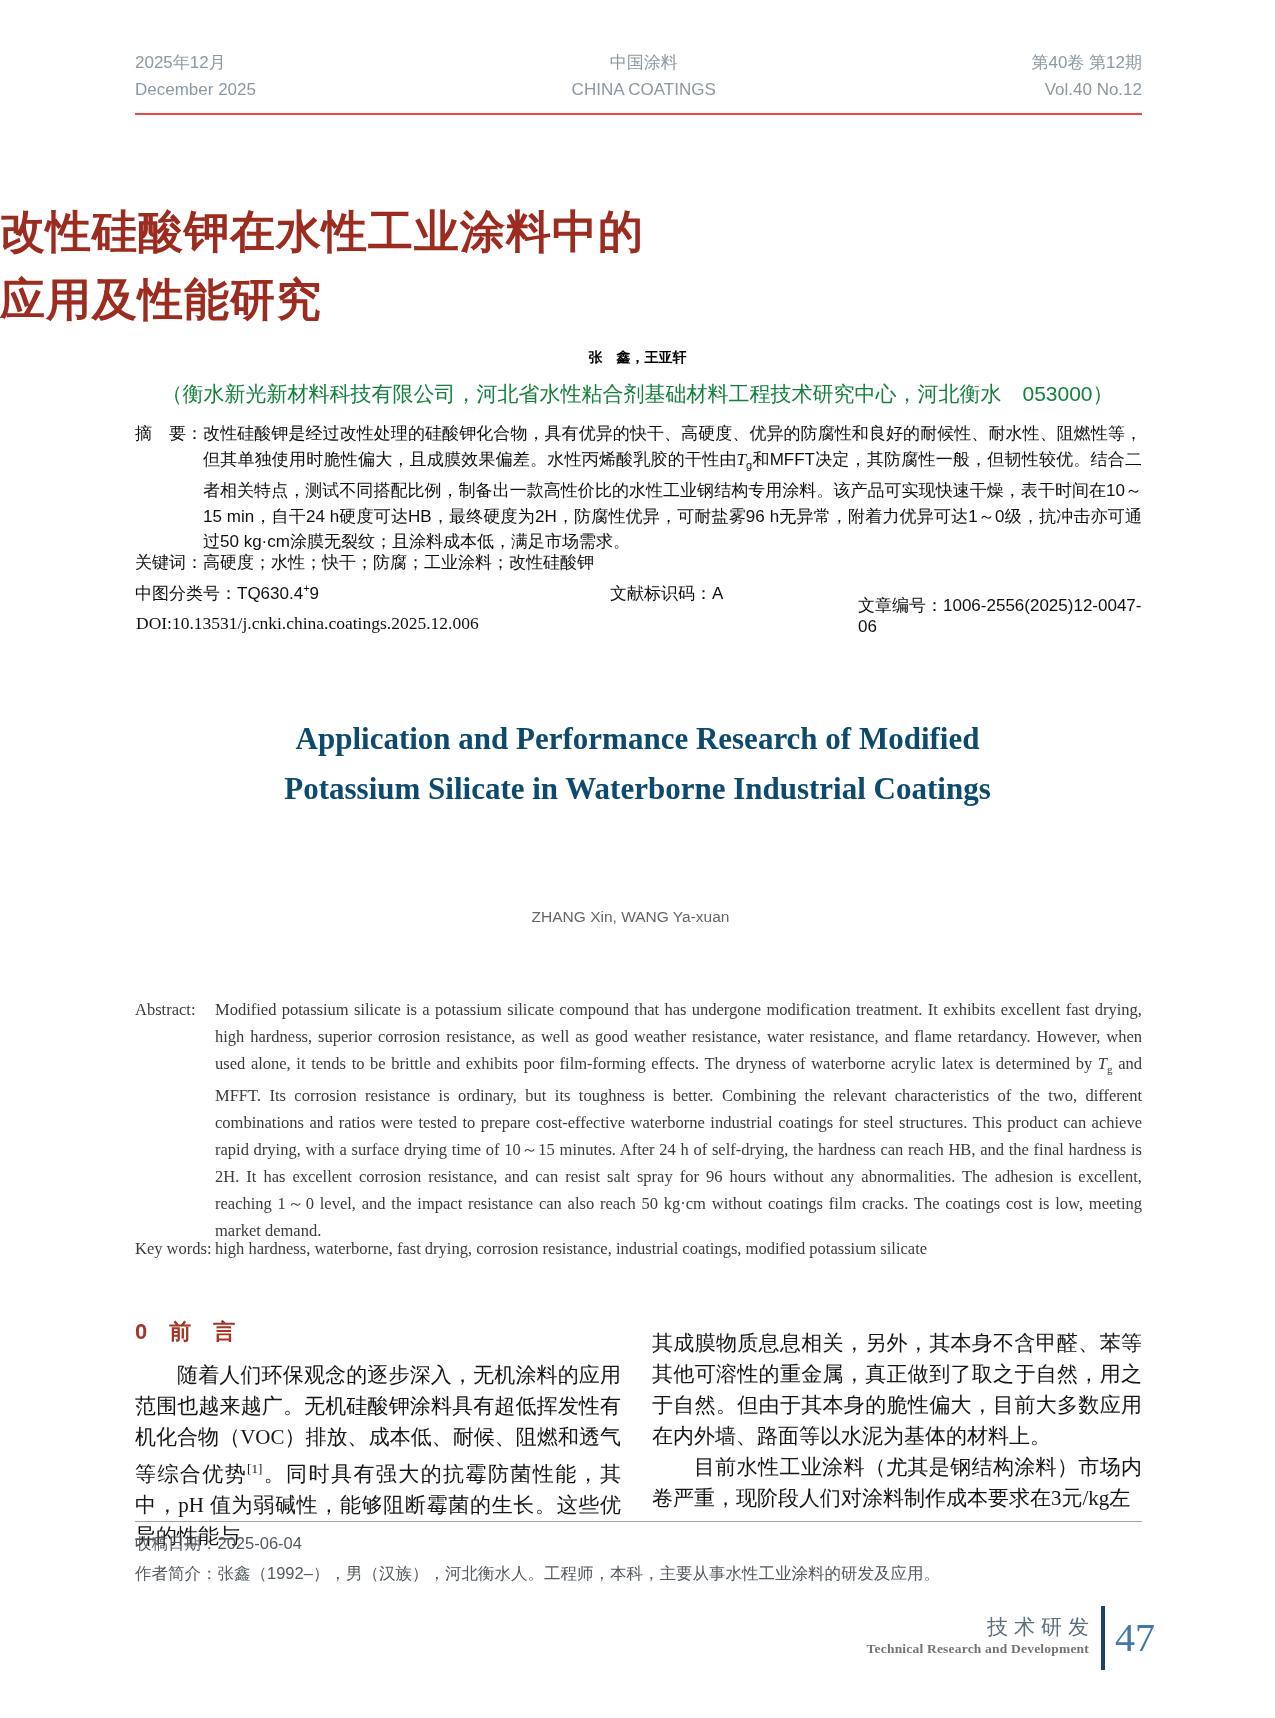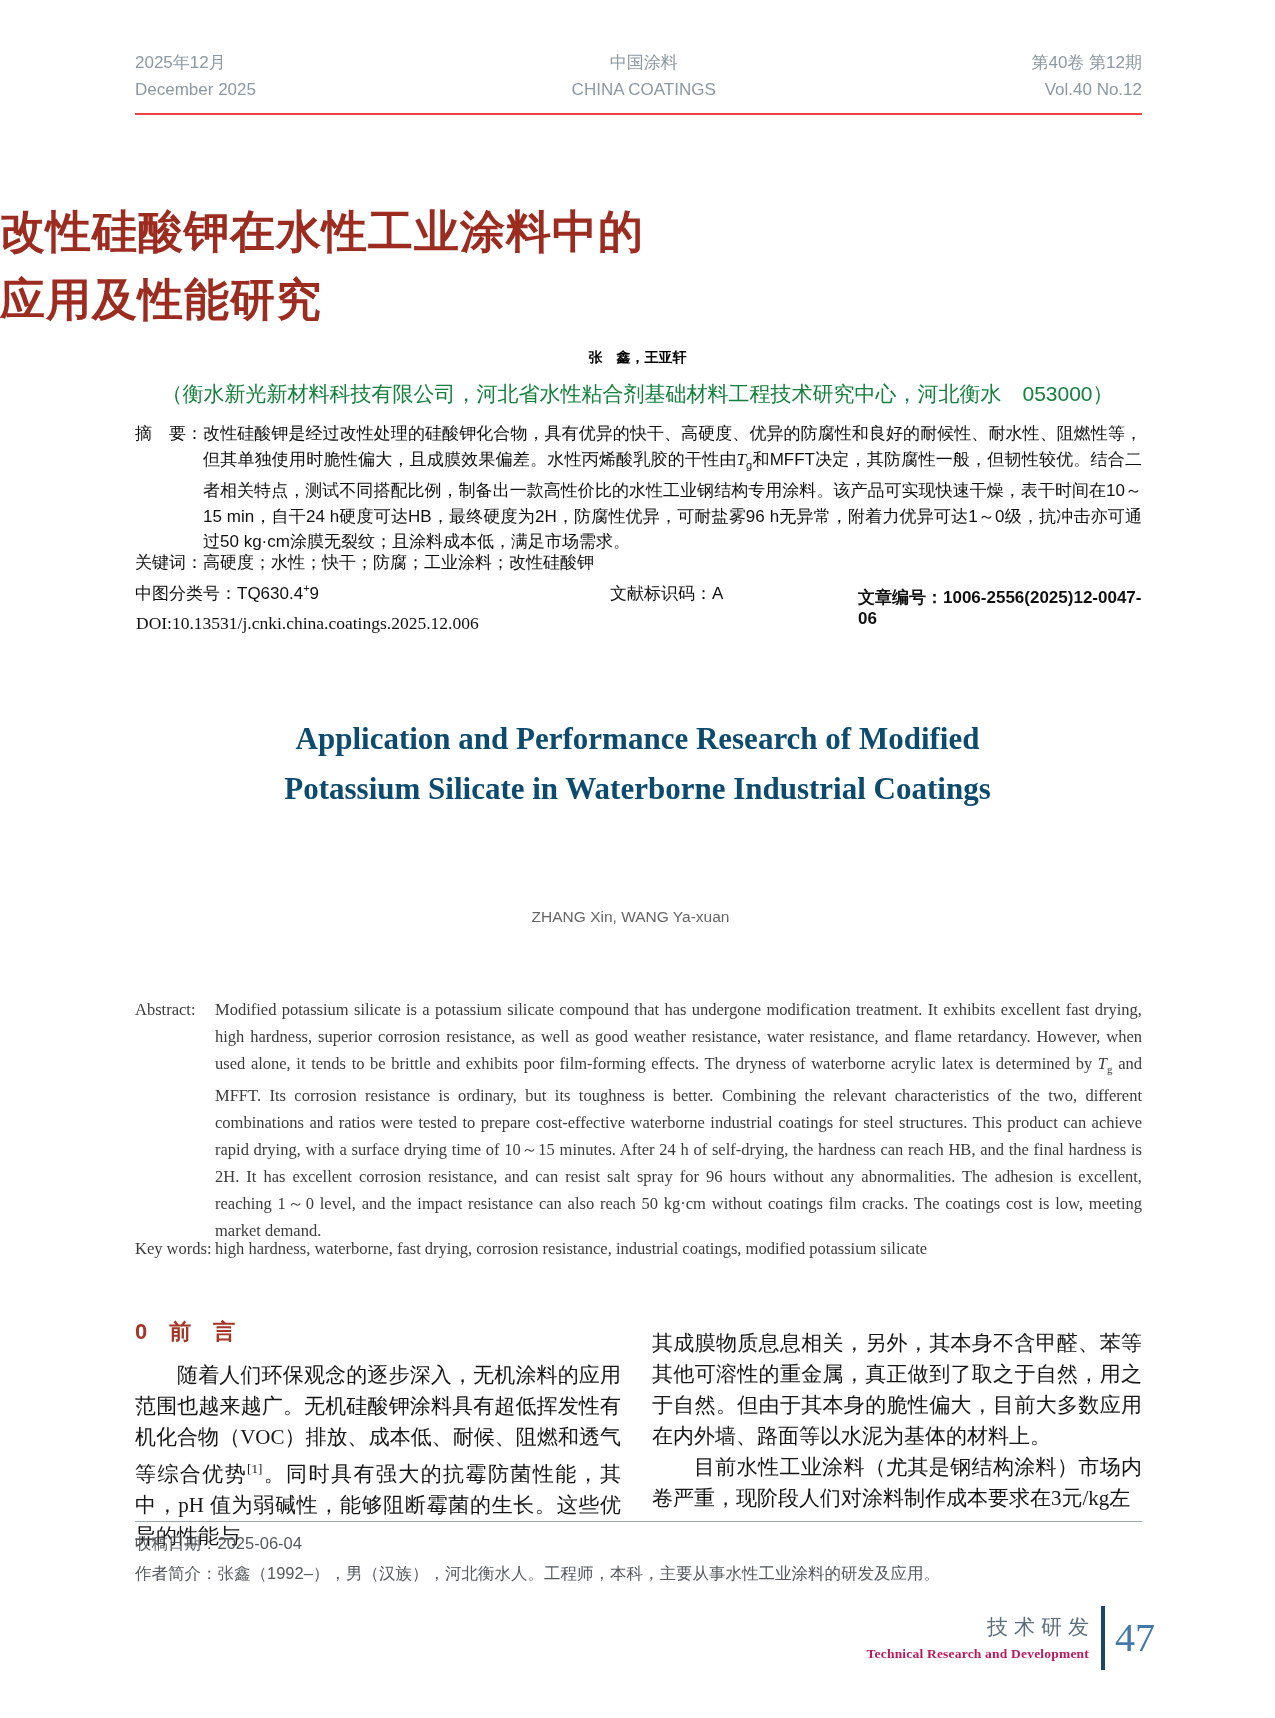--- a/index.html
+++ b/index.html
@@ -26,21 +26,21 @@
   
   .abstract-cn {
     position:absolute; left:135px; right:133px; top:421px;
     font-size:17px; line-height:25.5px; text-align:justify; color:#101010;
   }
   .hang-cn { padding-left:68px; margin:0; }
   .hang-cn .lbl { display:inline-block; width:68px; margin-left:-68px; }
   .keywords-cn { position:absolute; left:135px; right:133px; top:551px; font-size:17px; color:#101010; }
   .clc-row { position:absolute; left:135px; right:133px; top:582px; font-size:17px; color:#101010; height:26px; }
   .clc-row .s2 { position:absolute; left:475px; top:0; }
-  .clc-row .s3 { position:absolute; left:723px; top:4px;font-weight:bold; }
+  .clc-row .s3 { position:absolute; left:723px; top:12px; }
   .clc-row sup { font-size:11px; }
   .doi {
     position:absolute; left:136px; top:613px; color:#101010;
     font-family:"Liberation Serif","DejaVu Serif",serif; font-size:17.5px;
   }
   
   .en-title {
     position:absolute; left:0; right:0; top:714px; text-align:center;
     font-family:"Liberation Serif","DejaVu Serif",serif; font-weight:bold;
     font-size:31px; line-height:1.62; color:#0c4a6e;
@@ -86,21 +86,21 @@
     border-top:1.5px solid #9aa4ad; padding-top:7px;
     font-size:16.5px; line-height:29.5px; color:#53595e;
   }
   .footnote p { margin:0; }
   
   .footer { position:absolute; right:120px; top:1606px; display:flex; align-items:stretch; }
   .footer .labels { text-align:right; padding-top:7px; }
   .footer .cn { font-size:21px; letter-spacing:6px; margin-right:-6px; color:#5a6e7c; }
   .footer .en {
     font-family:"Liberation Serif","DejaVu Serif",serif; font-weight:bold;
-    font-size:13.5px; color:#be185d; margin-top:5px; letter-spacing:0.2px;
+    font-size:13.5px; color:#737373; letter-spacing:0.2px;
   }
   .footer .bar { width:4px; background:#1c4568; margin:0 10px 0 12px; }
   .footer .page-no {
     font-family:"Liberation Serif","DejaVu Serif",serif;
     font-size:40px; color:#4478a9; line-height:64px;
   }
 </style>
 </head>
 <body>
 

